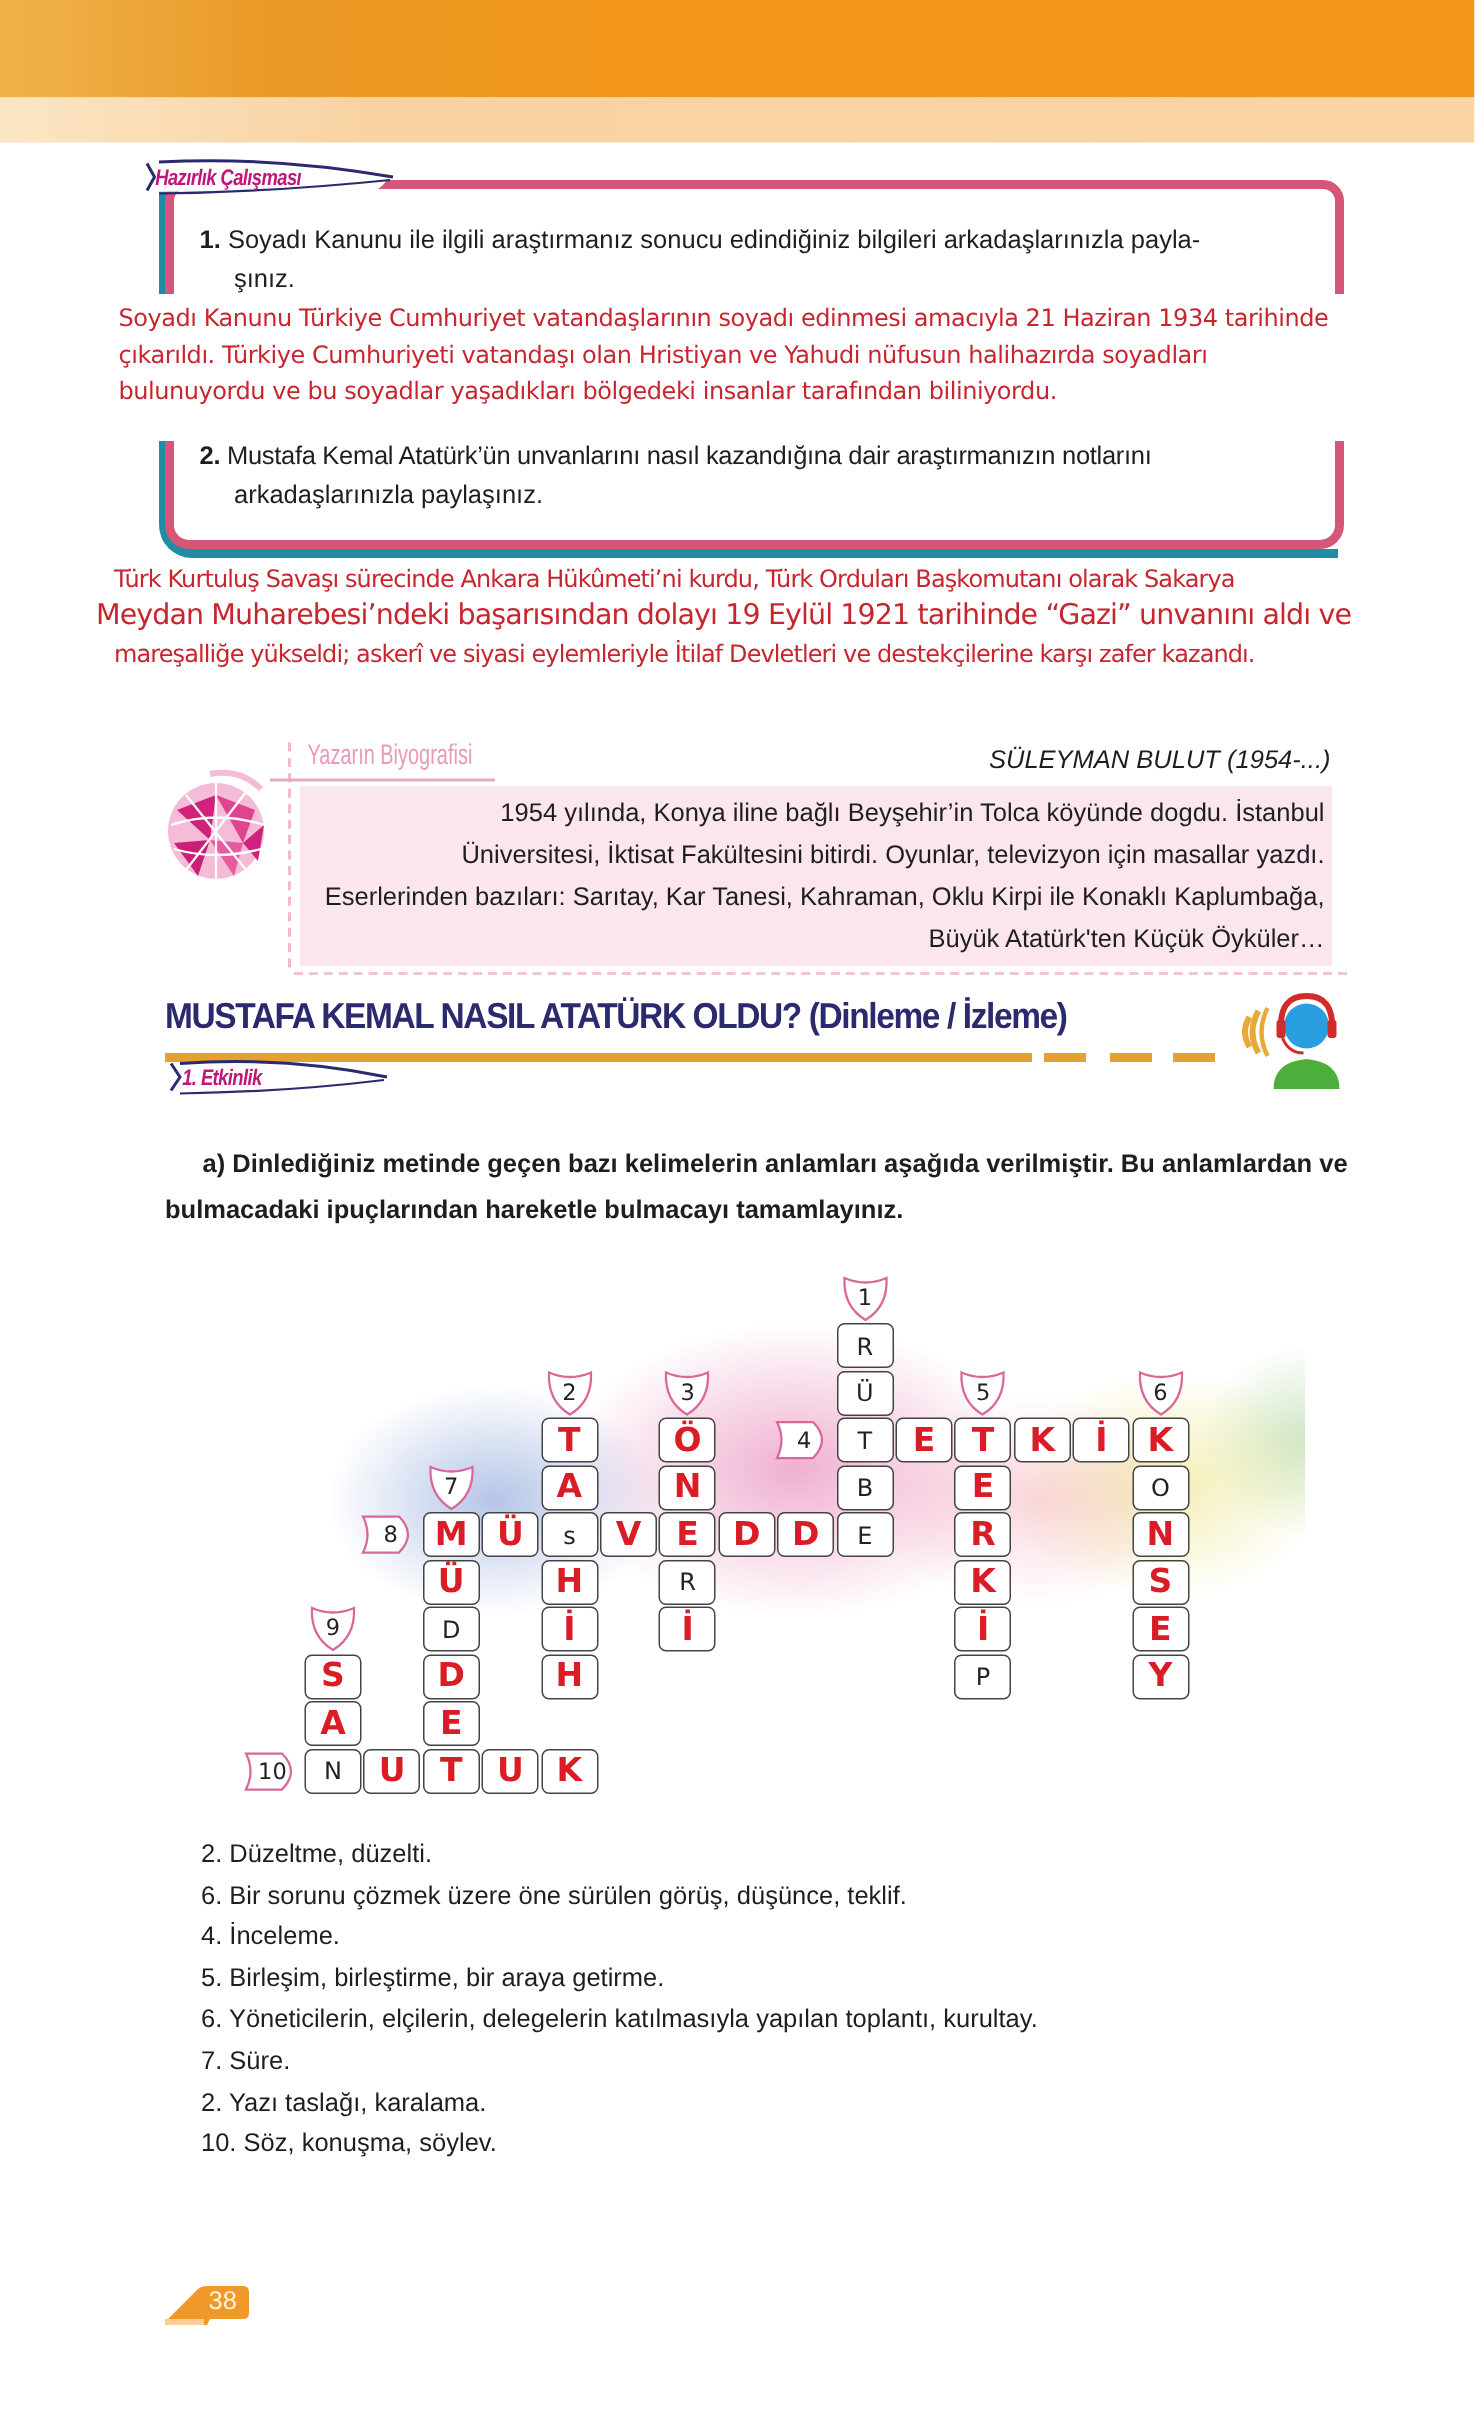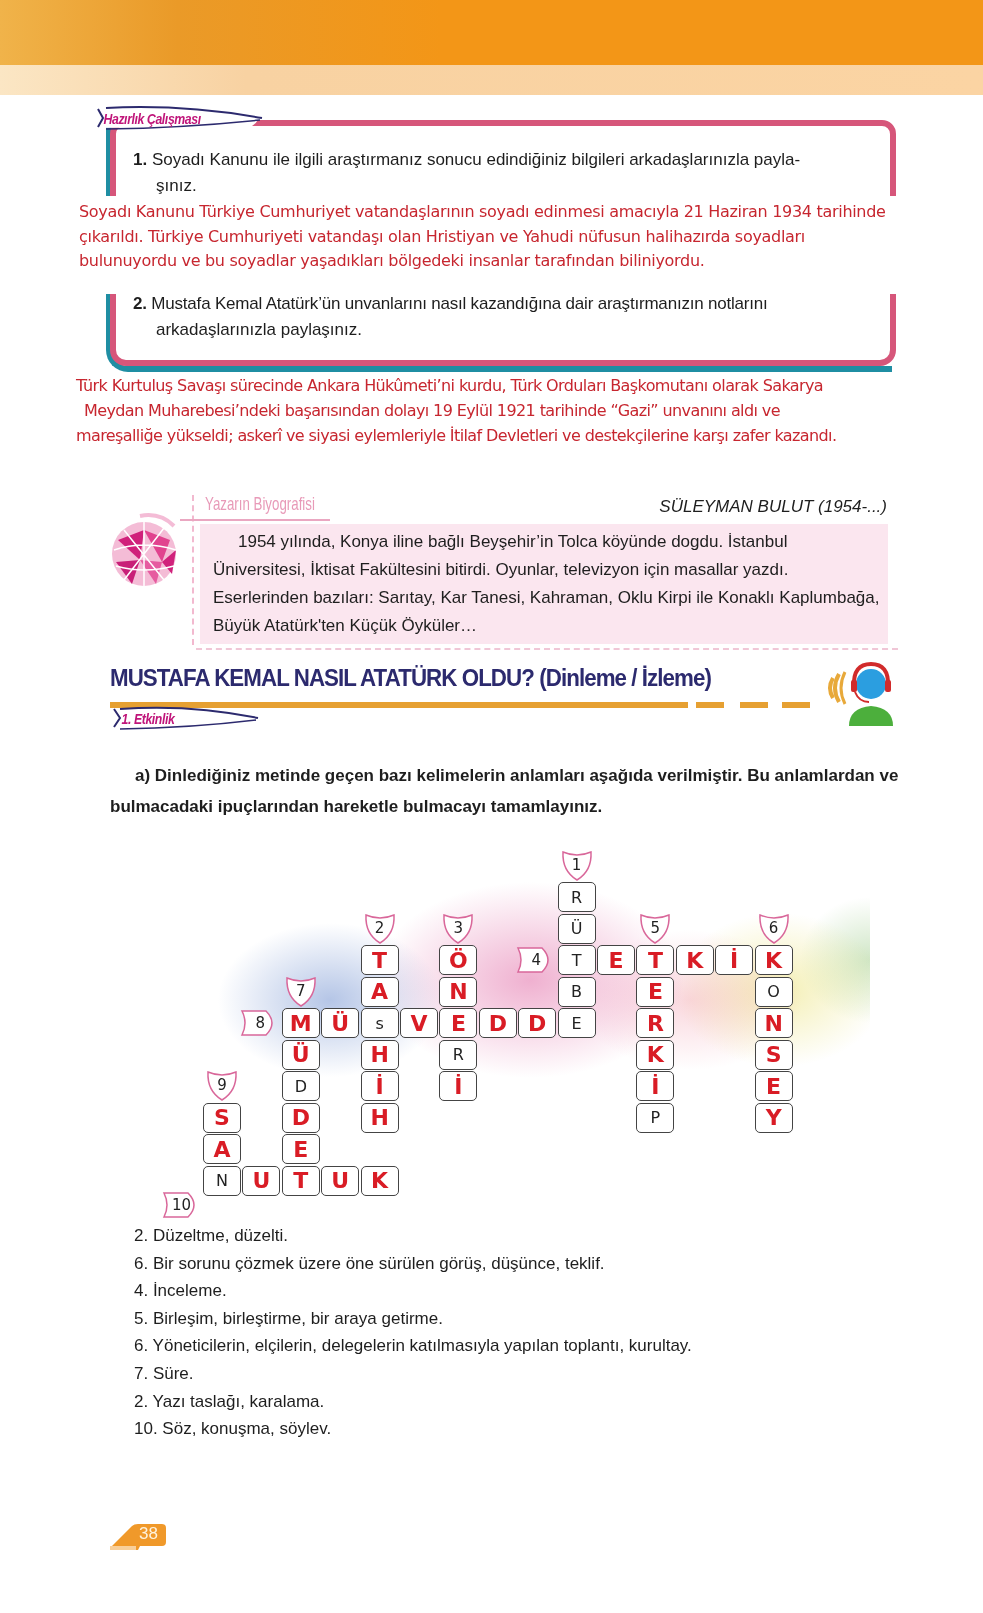--- a/index.html
+++ b/index.html
@@ -35,21 +35,21 @@
 
   
   .bio-globe { position: absolute; left: 110px; top: 510px; width: 72px; height: 82px; }
   .bio-dash-v { position: absolute; left: 192px; top: 495px; width: 0; height: 150px; border-left: 2px dashed #f2b9cf; }
   .bio-title { position: absolute; left: 205px; top: 493px; font-size: 19px; color: #e89ab8;
     transform: scaleX(0.7); transform-origin: left center; font-weight: normal; }
   .bio-underline { position: absolute; left: 180px; top: 519px; width: 150px; height: 2px; background: #eaa7c1; }
   .bio-author { position: absolute; right: 96px; top: 497px; font-size: 17px; font-style: italic; color: #1e1e1e; }
   .bio-box { position: absolute; left: 200px; top: 524px; width: 688px; height: 120px; background: #fbe6ef; }
   .bio-text { position: absolute; left: 213px; top: 528px; width: 670px; font-size: 17px; line-height: 28px;
-    color: #1e1e1e; text-indent: 25px; }
+    color: #1e1e1e; text-indent: 25px; text-align: right; }
   .bio-dash-h { position: absolute; left: 196px; top: 648px; width: 702px; height: 0; border-top: 2px dashed #f0c6d6; }
 
   
   .section-title { position: absolute; left: 110px; top: 664px; font-size: 24px; font-weight: bold; color: #2c2a6e;
     letter-spacing: -1px; transform: scaleX(0.93); transform-origin: left center; white-space: nowrap; }
   .section-rule { position: absolute; left: 110px; top: 702px; height: 6px; background: #e6a032; }
   .headset { position: absolute; left: 825px; top: 658px; width: 72px; height: 68px; }
 
   .instruction { position: absolute; left: 110px; top: 760px; width: 790px; font-size: 17px; line-height: 31px;
     font-weight: bold; color: #1e1e1e; text-indent: 25px; }
@@ -109,21 +109,21 @@
 <div class="answer" style="left:79px; top:224px;"> çıkarıldı. Türkiye Cumhuriyeti vatandaşı olan Hristiyan ve Yahudi nüfusun halihazırda soyadları</div>
 <div class="answer" style="left:79px; top:248px;">bulunuyordu ve bu soyadlar yaşadıkları bölgedeki insanlar tarafından biliniyordu.</div>
 
 <div class="q-line" style="left:133px; top:291px; letter-spacing:-0.2px;">
   <b>2.</b>
   <span>Mustafa Kemal Atatürk’ün unvanlarını nasıl kazandığına dair araştırmanızın notlarını</span>
 </div>
 <div class="q-line" style="left:156px; top:317px;">arkadaşlarınızla paylaşınız.</div>
 
 <div class="answer" style="left:76px; top:373px; font-size:16px; letter-spacing:-0.6px;">Türk Kurtuluş Savaşı sürecinde Ankara Hükûmeti’ni kurdu, Türk Orduları Başkomutanı olarak Sakarya</div>
-<div class="answer" style="left:84px; top:398px; font-size:16px; letter-spacing:-0.6px;"> Meydan Muharebesi’ndeki başarısından dolayı 19 Eylül 1921 tarihinde “Gazi” unvanını aldı ve</div>
+<div class="answer" style="left:64px; top:398px; font-size:19px; letter-spacing:-0.6px;"> Meydan Muharebesi’ndeki başarısından dolayı 19 Eylül 1921 tarihinde “Gazi” unvanını aldı ve</div>
 <div class="answer" style="left:76px; top:423px; font-size:16px; letter-spacing:-0.6px;">mareşalliğe yükseldi; askerî ve siyasi eylemleriyle İtilaf Devletleri ve destekçilerine karşı zafer kazandı.</div>
 
 <svg class="bio-globe" viewBox="0 0 72 82">
   <circle cx="34" cy="44" r="32" fill="#f4bcd6"></circle>
   <path d="M8 30 L34 20 L30 50 Z" fill="#d0217b"></path>
   <path d="M34 20 L60 30 L52 52 Z" fill="#e1438f"></path>
   <path d="M6 52 L30 50 L22 74 Z" fill="#c81f78"></path>
   <path d="M30 50 L52 52 L46 74 Z" fill="#e65ba0"></path>
   <path d="M52 52 L66 40 L62 64 Z" fill="#d0217b"></path>
   <path d="M4 40 Q34 30 66 40 M6 56 Q34 64 64 56 M34 12 L34 76 M14 20 L54 70 M54 18 L14 70" stroke="#fff" stroke-width="1.5" fill="none"></path>
@@ -261,21 +261,21 @@
         <path d="M2 4 Q8 16 2 28 L26 28 Q38 16 26 4 Z" fill="#fff" stroke="#d9679a" stroke-width="1.5"></path>
       </svg>
       <span>8</span>
     </div>
     <div class="clue-num" style="left: 205px; top: 1069px;">
       <svg width="34" height="32" viewBox="0 0 34 32">
         <path d="M3 3 Q17 9 31 3 Q32 22 17 31 Q2 22 3 3 Z" fill="#fff" stroke="#d9679a" stroke-width="1.5"></path>
       </svg>
       <span>9</span>
     </div>
-    <div class="clue-num" style="width: 40px; left: 161.6px; top: 1164.5px; margin-top: 24px;">
+    <div class="clue-num" style="width: 40px; left: 161.6px; top: 1164.5px;">
       <svg width="40" height="32" viewBox="0 0 40 32">
         <path d="M2 4 Q8 16 2 28 L26 28 Q38 16 26 4 Z" fill="#fff" stroke="#d9679a" stroke-width="1.5"></path>
       </svg>
       <span>10</span>
     </div>
   </div>
 
 <div class="clue-list">
   <div>2. Düzeltme, düzelti.</div>
   <div>6. Bir sorunu çözmek üzere öne sürülen görüş, düşünce, teklif.</div>

